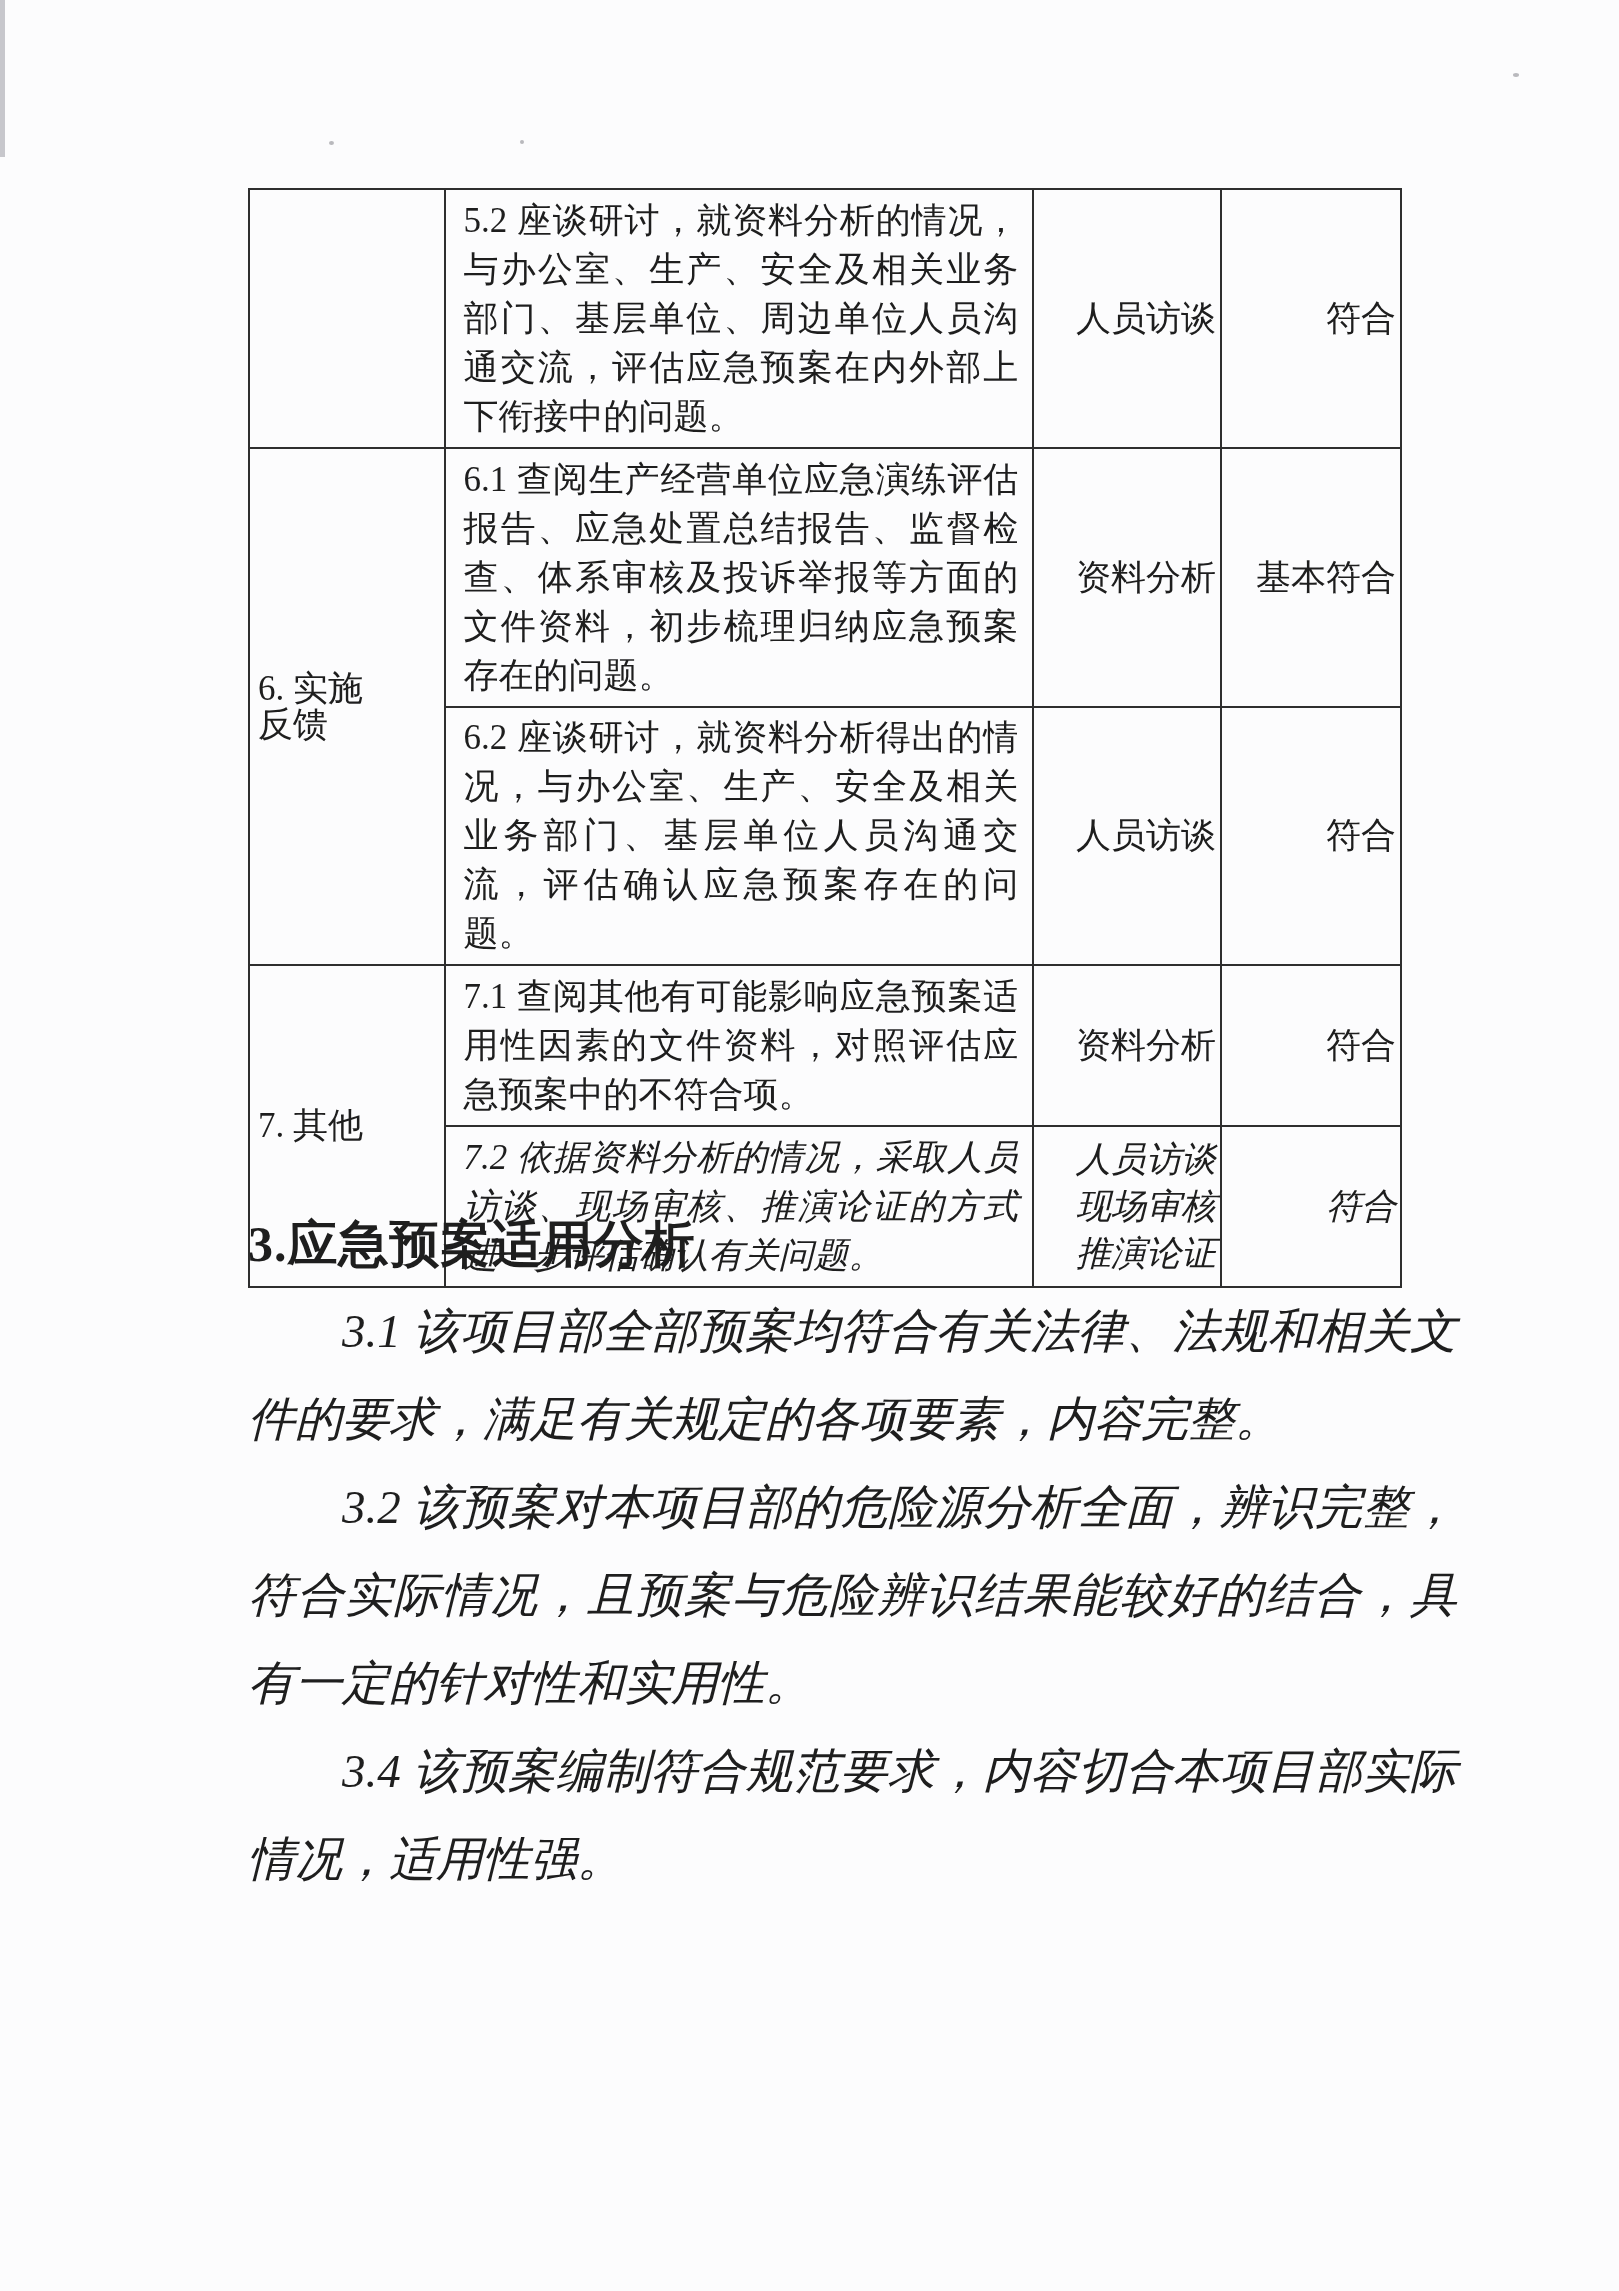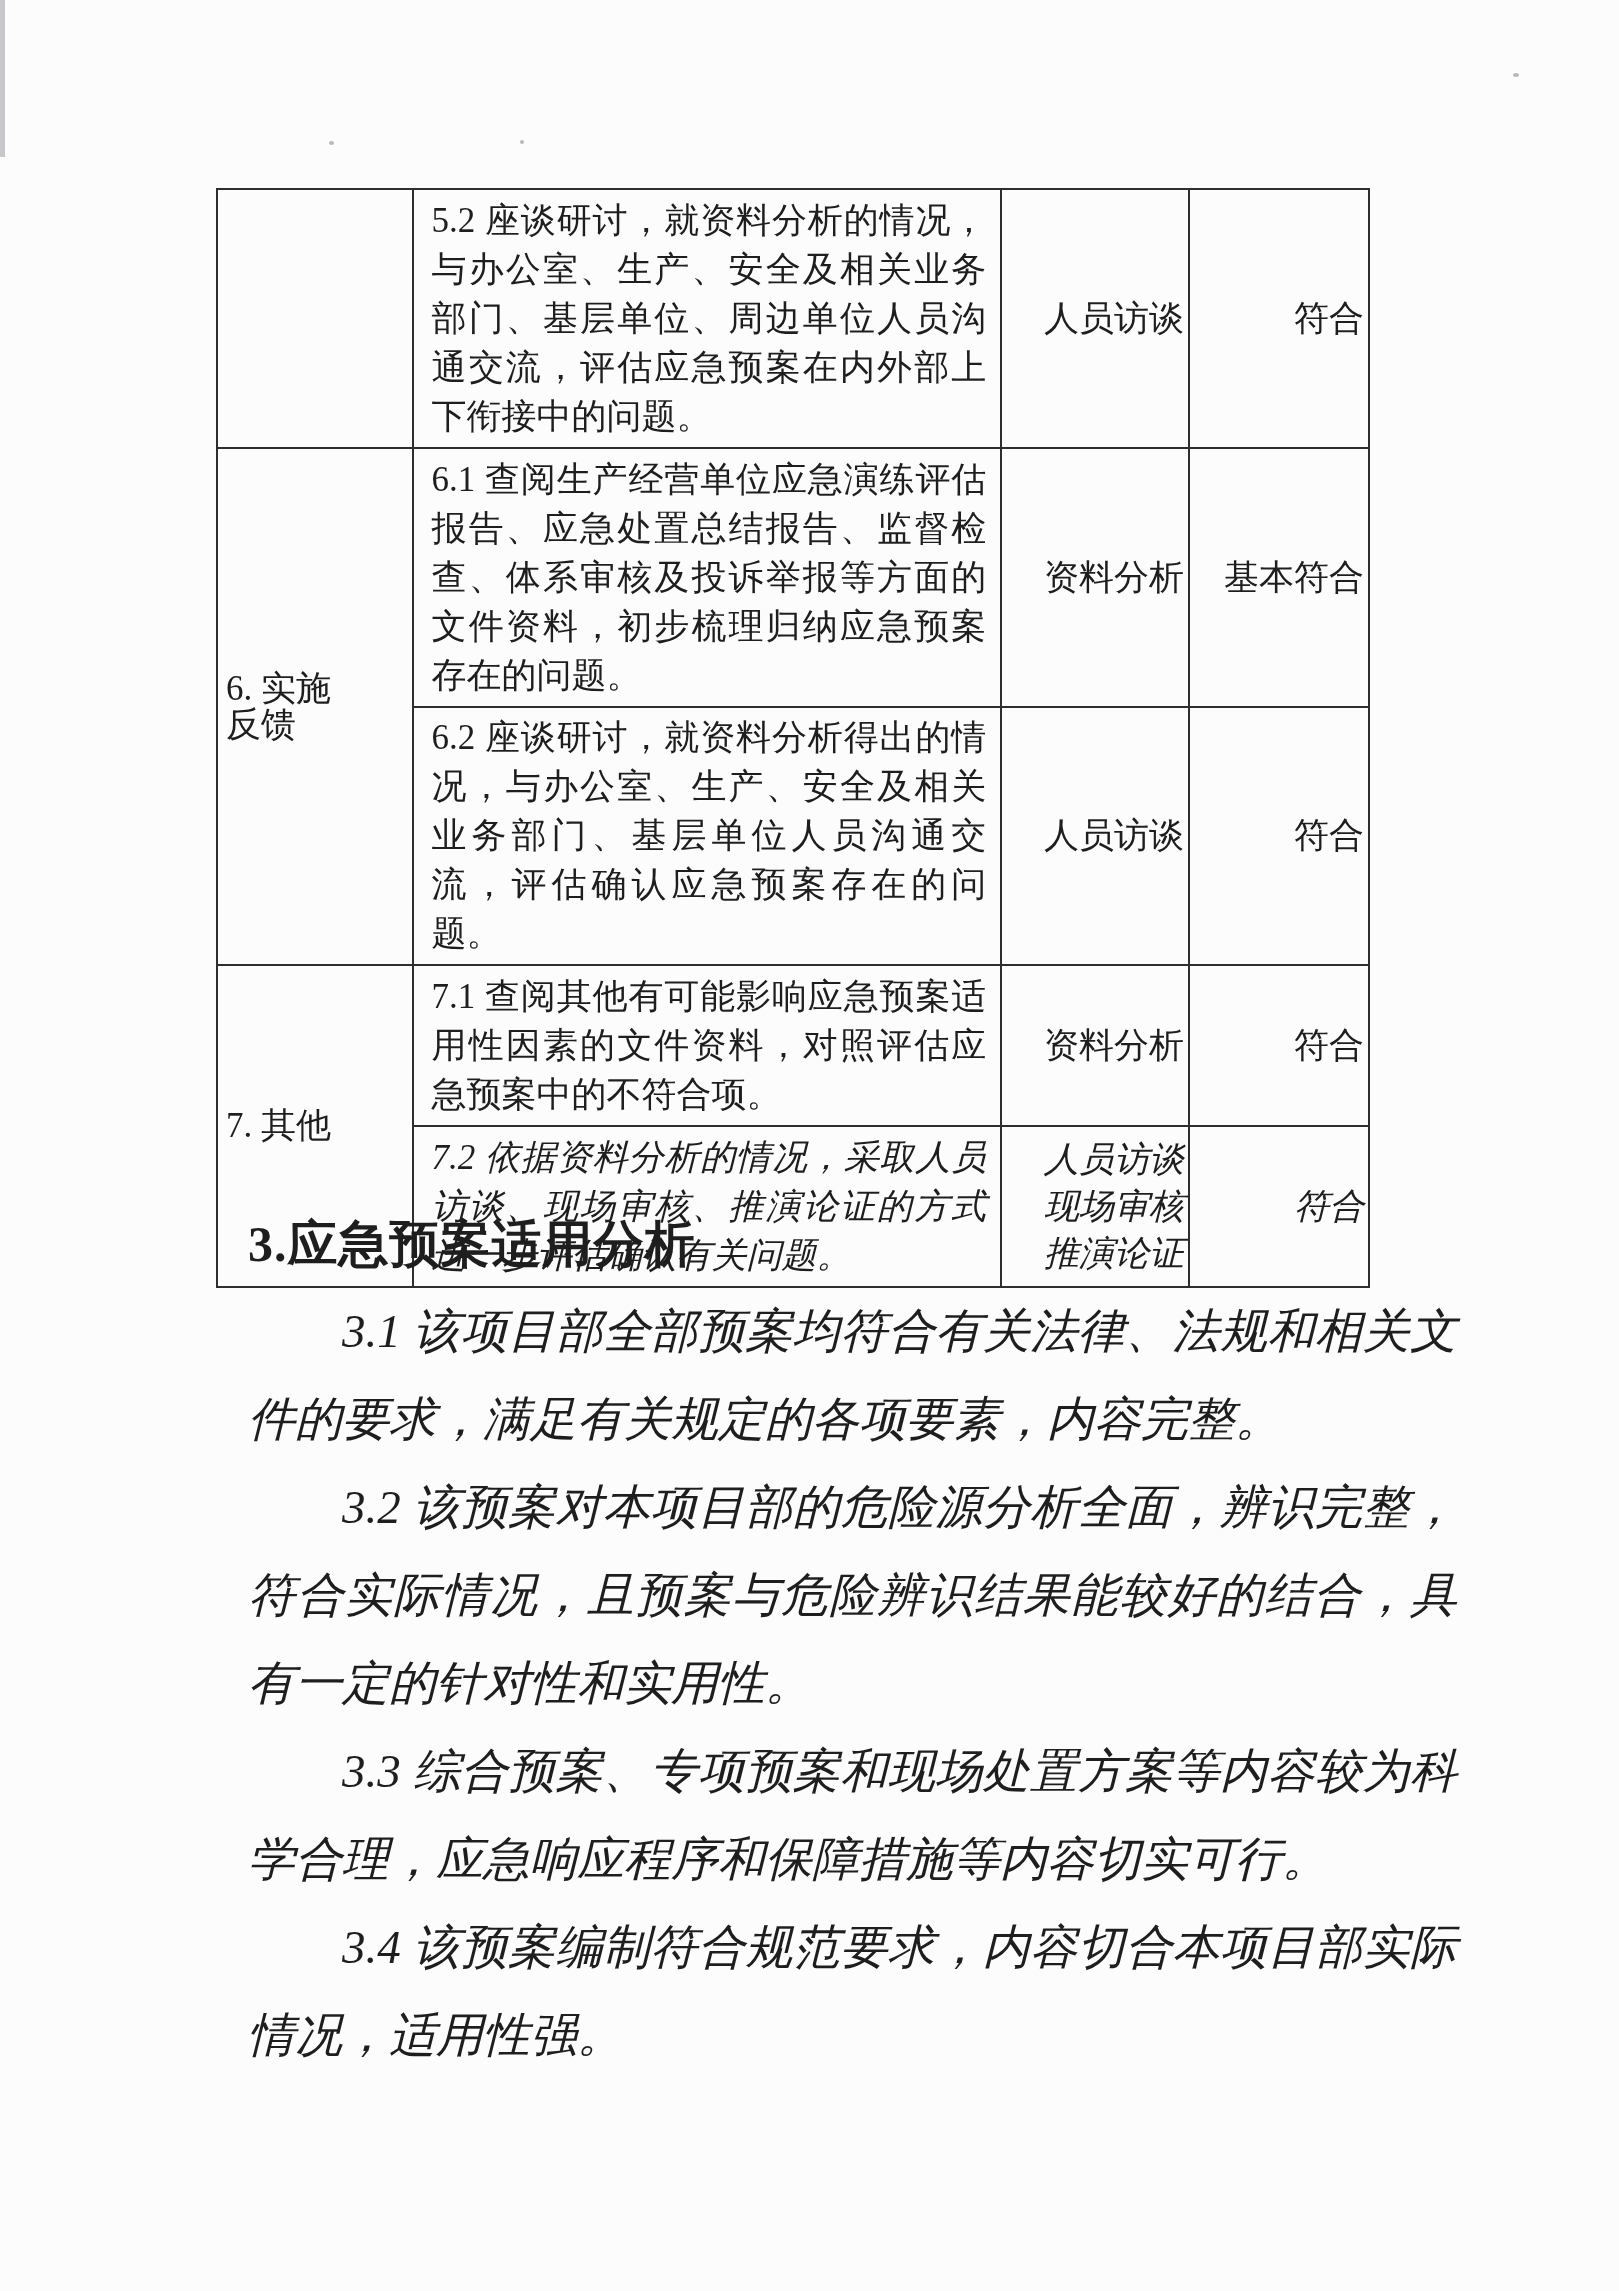--- a/index.html
+++ b/index.html
@@ -16,21 +16,21 @@
   .page {
     position: relative;
     width: 1619px; height: 2292px;
     background: var(--page-background);
     color: var(--ink);
     overflow: hidden;
   }
   
   .eval-table {
     position: absolute;
-    left: 216px; top: 188px;
+    left: 248px; top: 188px;
     width: 1153px;
     border-collapse: collapse;
     table-layout: fixed;
   }
   .eval-table td {
     border: 2.9px solid var(--table-border);
     font-size: 35px;
     color: var(--ink);
     vertical-align: middle;
     overflow: hidden;
@@ -142,21 +142,20 @@
 推演论证</td>
         <td class="mid">符合</td>
       </tr>
     </tbody>
   </table>
 
   <section class="analysis">
     <h2 class="heading">3.应急预案适用分析</h2>
     <p>3.1 该项目部全部预案均符合有关法律、法规和相关文件的要求，满足有关规定的各项要素，内容完整。</p>
     <p>3.2 该预案对本项目部的危险源分析全面，辨识完整，符合实际情况，且预案与危险辨识结果能较好的结合，具有一定的针对性和实用性。</p>
-    <p>3.3 综合预案、专项预案和现场处置方案等内容较为科学合理，应急响应程序和保障措施等内容切实可行。</p>
     <p>3.4 该预案编制符合规范要求，内容切合本项目部实际情况，适用性强。</p>
   </section>
 
   <div class="edge-shade"></div>
   <div class="speck s1"></div>
   <div class="speck s2"></div>
   <div class="speck s3"></div>
 
 </div>
 

